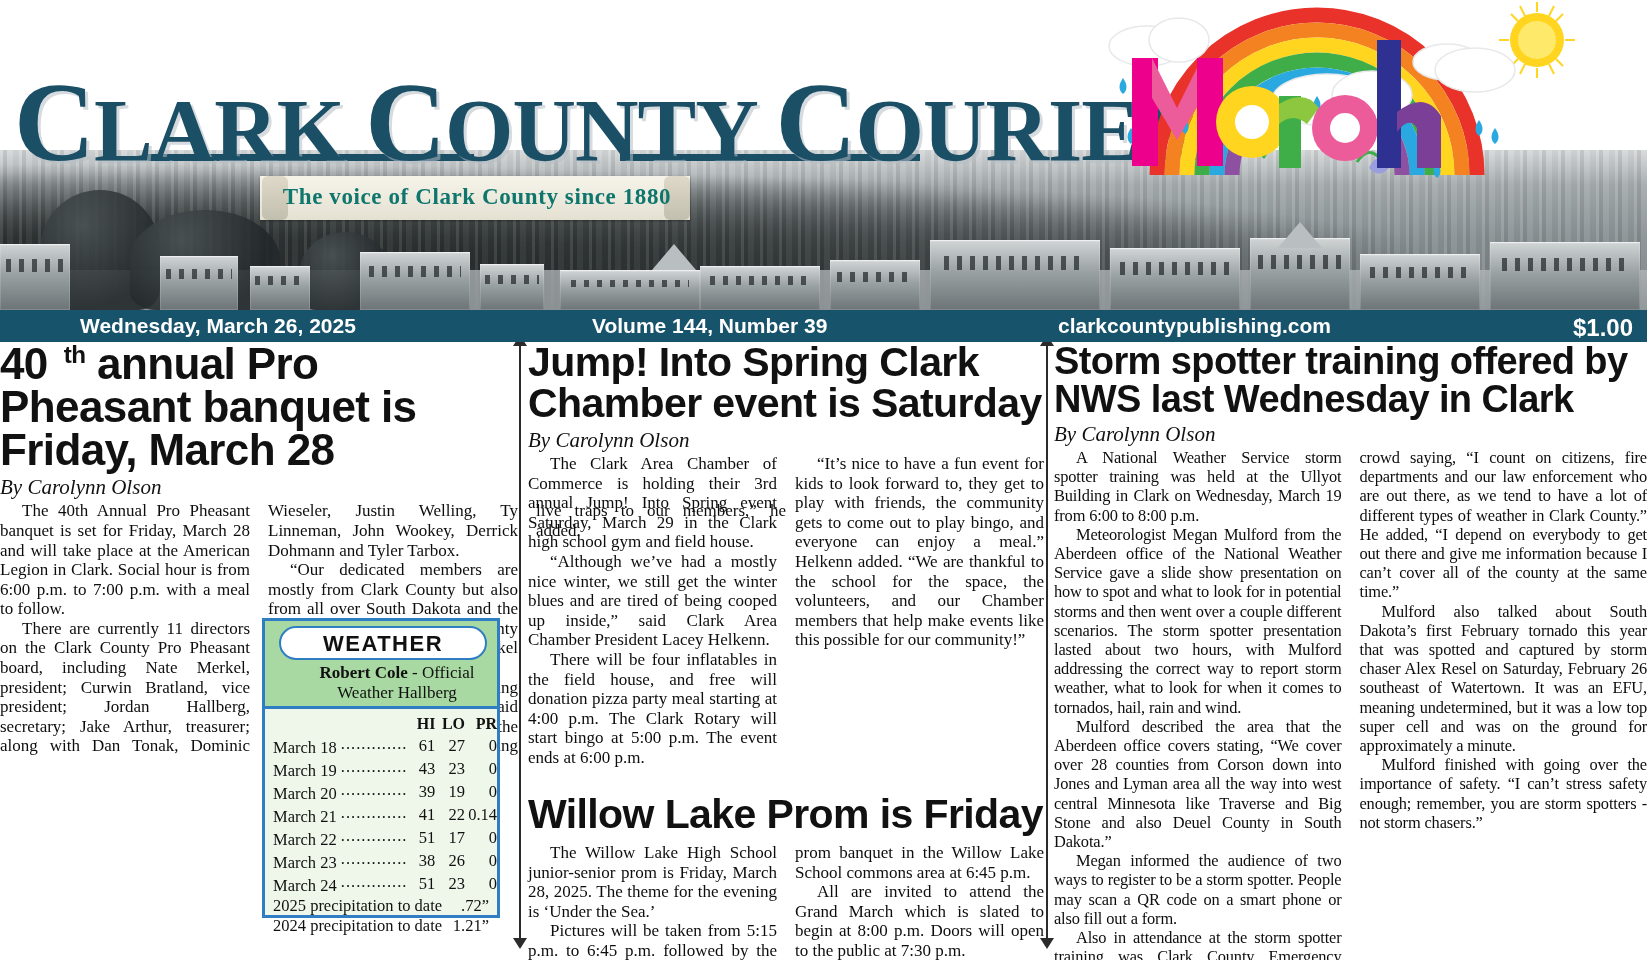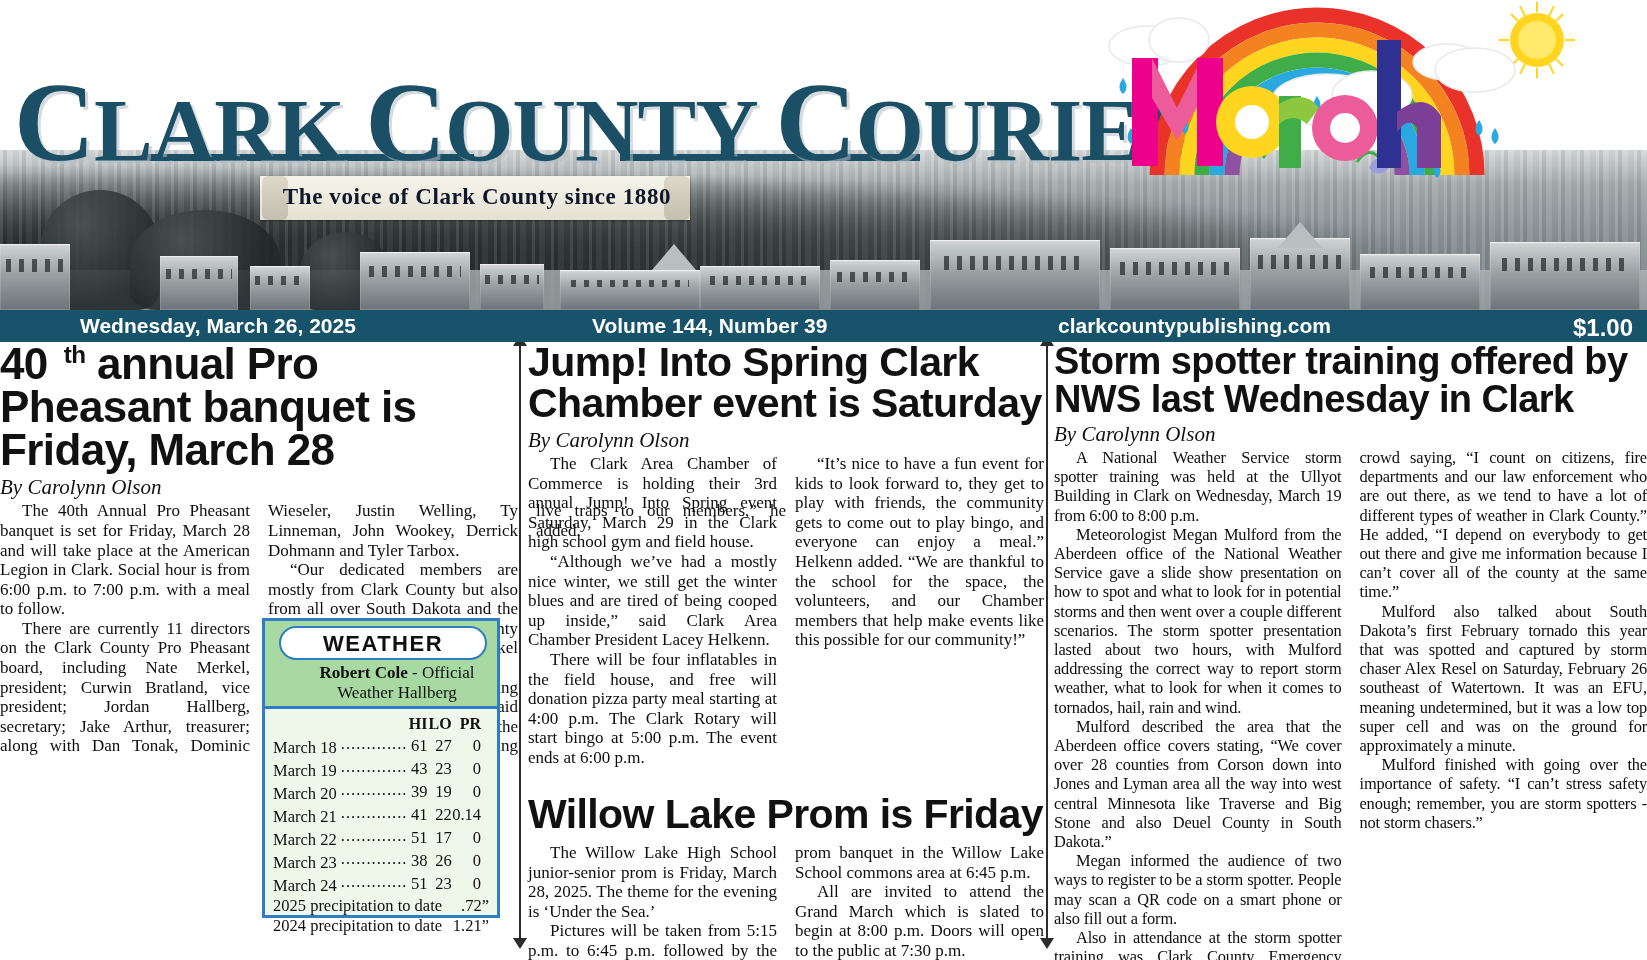--- a/index.html
+++ b/index.html
@@ -108,21 +108,21 @@
   .ribbon-curlL{ left:262px; }
   .ribbon-curlR{ left:664px; }
   .ribbon-text{
     position:absolute;
     left:262px; top:184px; width:430px;
     z-index:8;
     text-align:center;
     font-family:"Liberation Serif", serif;
     font-weight:bold;
     font-size:23px;
-    color:#0f172a;
+    color:#0f766e;
     letter-spacing:.6px;
   }
 
   
   .march-art{
     position:absolute;
     right:10px; top:0;
     width:610px; height:185px;
     z-index:6;
   }
@@ -244,21 +244,21 @@
     position:absolute; left:0; right:0; top:42px;
     text-align:center;
     font-family:"Liberation Serif", serif;
     font-size:17px;
     line-height:20px;
     color:#111;
     padding-left:32px;
   }
   .wx-obs b{ font-weight:bold; }
   .wx-table{
-    padding:6px 16px 0 8px;
+    padding:6px 0 0 8px;
     font-family:"Liberation Serif", serif;
     font-size:16.5px;
     color:#111;
   }
   .wx-table table{ width:100%; border-collapse:collapse; }
   .wx-table th{
     font-weight:bold; text-align:right; padding:0 0 1px 0; font-size:16px;
   }
   .wx-table th.lbl{ text-align:left; }
   .wx-table td{ padding:0; line-height:19px; white-space:nowrap; }

